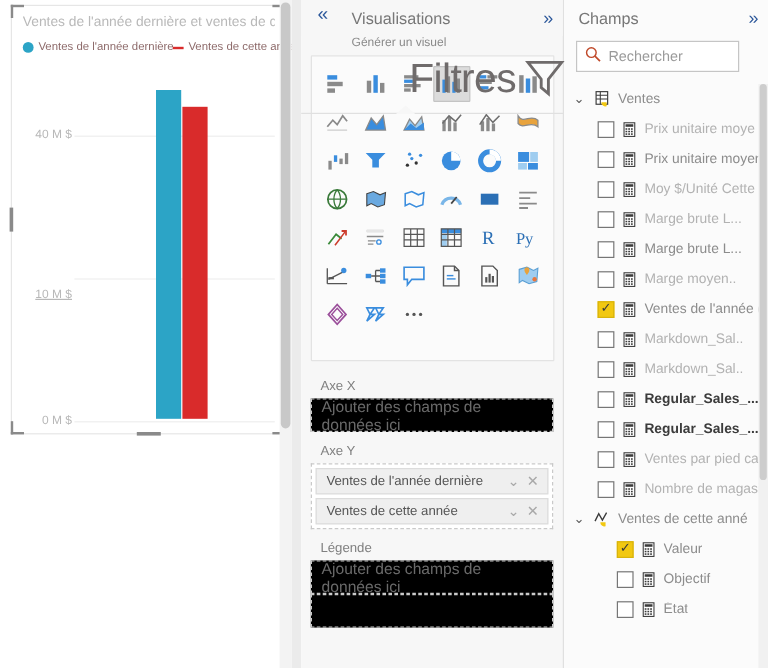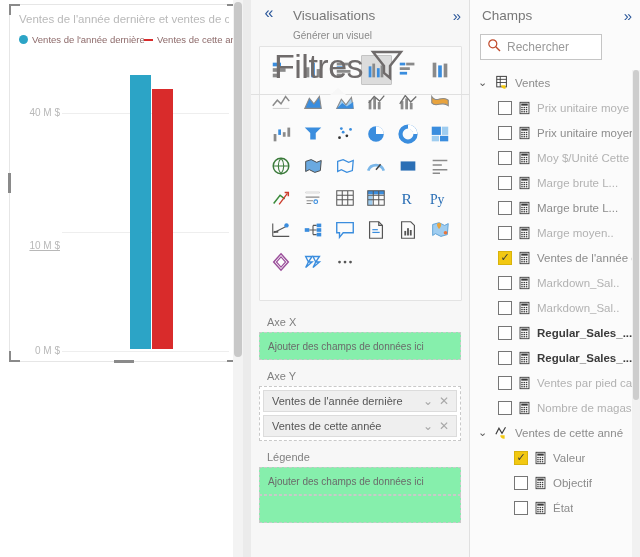--- a/index.html
+++ b/index.html
@@ -107,60 +107,60 @@
   .viz-icon {
     height: 30px; display: flex; align-items: center; justify-content: center;
     border-radius: 1px;
   }
   .viz-icon.selected { background: #dcdcdc; border: 1px solid #c4c4c4; }
   .viz-icon svg { display: block; }
 
   
   #filtres-overlay {
     position: absolute; left: 274px; top: 42px; width: 200px; height: 48px;
-    display: flex; align-items: center; gap: 4px; z-index: 5; pointer-events: none;
+    display: flex; align-items: center; gap: 4px; z-index: 5; pointer-events: none; justify-content: flex-end;
   }
   #filtres-label { font-size: 34px; color: #6f6b6b; letter-spacing: -0.5px; line-height: 1; }
   #filtres-funnel { color: #6f6b6b; }
   #filtres-caret {
     position: absolute; left: 330px; top: 88px; width: 0; height: 0;
     border-left: 8px solid transparent; border-right: 8px solid transparent;
     border-bottom: 7px solid #f7f7f7; z-index: 6;
   }
   #filtres-caret-line {
     position: absolute; left: 251px; top: 94px; width: 219px; height: 1px;
     background: #e0e0e0; z-index: 4;
   }
 
   
   #wells { position: absolute; left: 0; top: 306px; right: 0; bottom: 0; padding: 0 8px; }
   .well-label { font-size: 11px; color: #808080; margin: 10px 0 4px 8px; }
   .well-drop {
-    border: 1px dashed #c9c9c9; background: #86efac; height: 28px;
+    border: 1px dashed #c9c9c9; background: #000000; height: 28px;
     display: flex; align-items: center; padding: 0 8px;
-    font-size: 10px; color: #6a6a6a;
+    font-size: 13px; color: #6a6a6a;
   }
   .well-box { border: 1px dashed #c9c9c9; background: #fff; padding: 3px; }
   .well-chip {
     background: #efefef; border: 1px solid #dcdcdc; height: 22px;
     display: flex; align-items: center; padding: 0 4px 0 8px;
     font-size: 11px; color: #555; margin-bottom: 3px;
   }
   .well-chip:last-child { margin-bottom: 0; }
   .chip-name { flex: 1; white-space: nowrap; overflow: hidden; }
   .chip-act { color: #a8a8a8; font-size: 12px; padding: 0 3px; }
 
   
   #fields-pane {
     position: absolute; left: 470px; top: 0; width: 170px; height: 557px;
     background: #fbfbfb; overflow: hidden;
   }
   #fields-pane .pane-head { padding-left: 12px; background: #fbfbfb; }
   #search-box {
-    position: absolute; left: 10px; top: 34px; width: 122px; height: 26px;
+    position: absolute; left: 10px; top: 34px; width: 136px; height: 26px;
     border: 1px solid #c5c5c5; background: #fff;
     display: flex; align-items: center; padding: 0 6px; gap: 6px;
   }
   #search-input-text { font-size: 12px; color: #9a9a9a; }
   #field-list { position: absolute; left: 0; top: 70px; right: 8px; bottom: 0; }
   .field-row { display: flex; align-items: center; height: 25px; padding-left: 10px; gap: 6px; }
   .field-row.group { padding-left: 8px; }
   .fl-chevron { width: 11px; color: #5a5a5a; font-size: 11px; flex: none; }
   .fl-check {
     width: 14px; height: 14px; border: 1px solid #767676; background: #fff;

